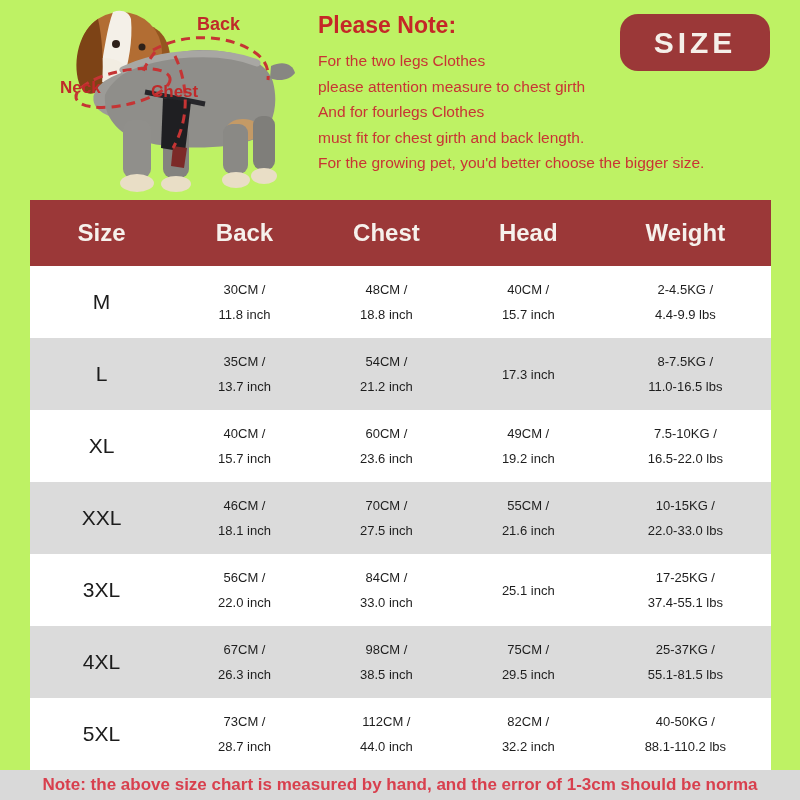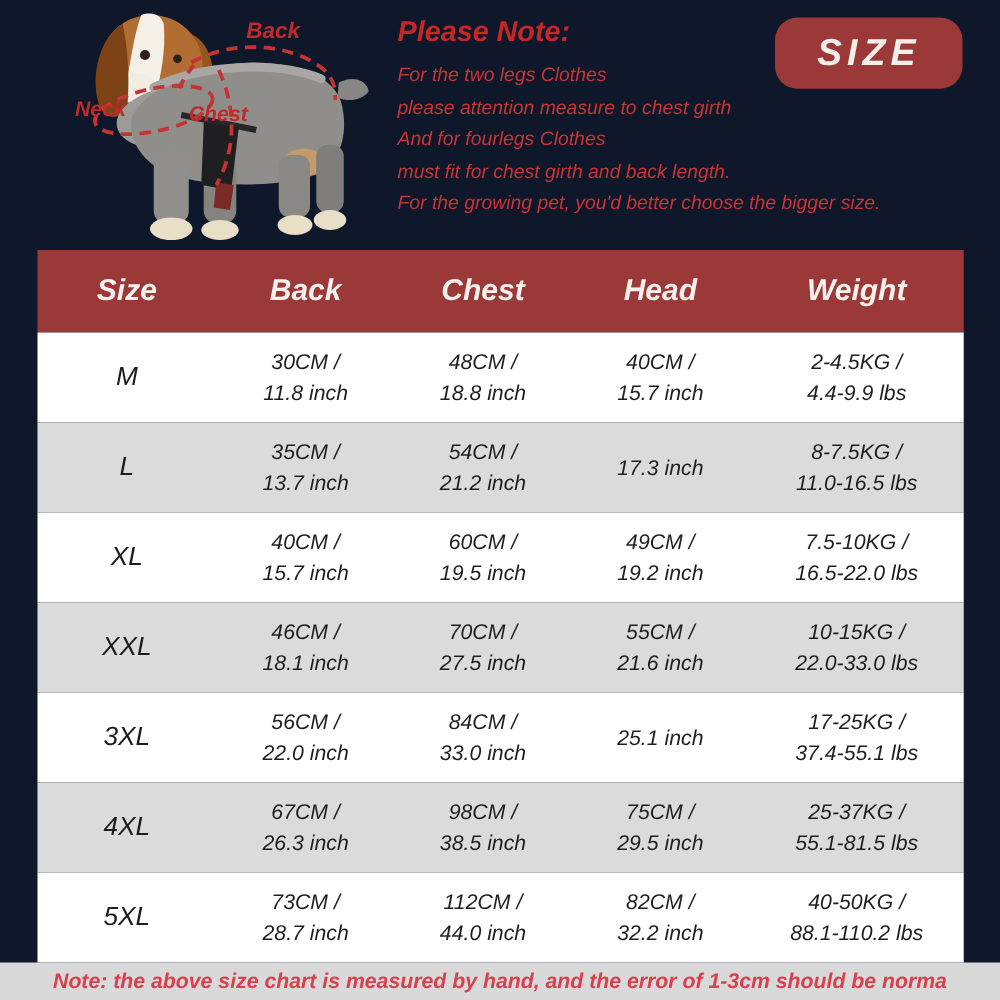--- a/index.html
+++ b/index.html
@@ -1,17 +1,17 @@
 <!DOCTYPE html>
 <html><head>
 <meta charset="utf-8">
 <style>
   * { margin:0; padding:0; box-sizing:border-box; }
   html,body { width:800px; height:800px; background:#ffffff; font-family:"Liberation Sans", sans-serif; }
-  #stage { position:relative; width:800px; height:800px; background:#0f172a; overflow:hidden;font-style:italic; }
+  #stage { position:relative; width:800px; height:800px; background:#bef264; overflow:hidden; }
 
   
   .dog-area { position:absolute; left:5px; top:0; width:302px; height:196px; }
   .dog-area svg { position:absolute; left:0; top:0; }
   .diagram-label { position:absolute; color:#bf2a2a; font-weight:bold; font-size:17px; }
   .lbl-back  { left:192px; top:14px; font-size:18px; }
   .lbl-neck  { left:55px;  top:78px; }
   .lbl-chest { left:146px; top:82px; }
 
   
@@ -27,21 +27,21 @@
   
   .size-table { position:absolute; left:30px; top:200px; width:741px; }
   .thead { display:flex; height:66px; background:#9b3838; align-items:center; }
   .thead .cell { color:#f6f1ec; font-size:24px; font-weight:600; text-align:center; }
   .trow { display:flex; height:72px; align-items:center; background:#ffffff; }
   .trow.alt { background:#dbdbdb; }
   .cell { display:flex; flex-direction:column; justify-content:center; text-align:center; }
   .c0 { flex:0 0 19.3%; } .c1 { flex:0 0 19.3%; } .c2 { flex:0 0 19%; }
   .c3 { flex:0 0 19.3%; } .c4 { flex:0 0 23.1%; }
   .size-cell { font-size:21px; color:#1c1c1c; }
-  .data-cell span { font-size:17px; color:#1e1e1e; line-height:25px; }
+  .data-cell span { font-size:13px; color:#1e1e1e; line-height:25px; }
 
   
   .footer-bar { position:absolute; left:0; top:770px; width:800px; height:30px;
     background:#d9d9d9; display:flex; align-items:center; justify-content:center; }
   .footer-bar span { color:#d8404e; font-size:17px; font-weight:bold; }
 </style>
 </head>
 <body>
 
 <div id="stage">
@@ -159,21 +159,21 @@
     </div>
 
     <div class="trow">
       <div class="cell c0 size-cell">XL</div>
       <div class="cell c1 data-cell">
           <span>40CM /</span>
           <span>15.7 inch</span>
         </div>
       <div class="cell c2 data-cell">
           <span>60CM /</span>
-          <span>19.5 inch</span>
+          <span>23.6 inch</span>
         </div>
       <div class="cell c3 data-cell">
           <span>49CM /</span>
           <span>19.2 inch</span>
         </div>
       <div class="cell c4 data-cell">
           <span>7.5-10KG /</span>
           <span>16.5-22.0 lbs</span>
         </div>
     </div>

